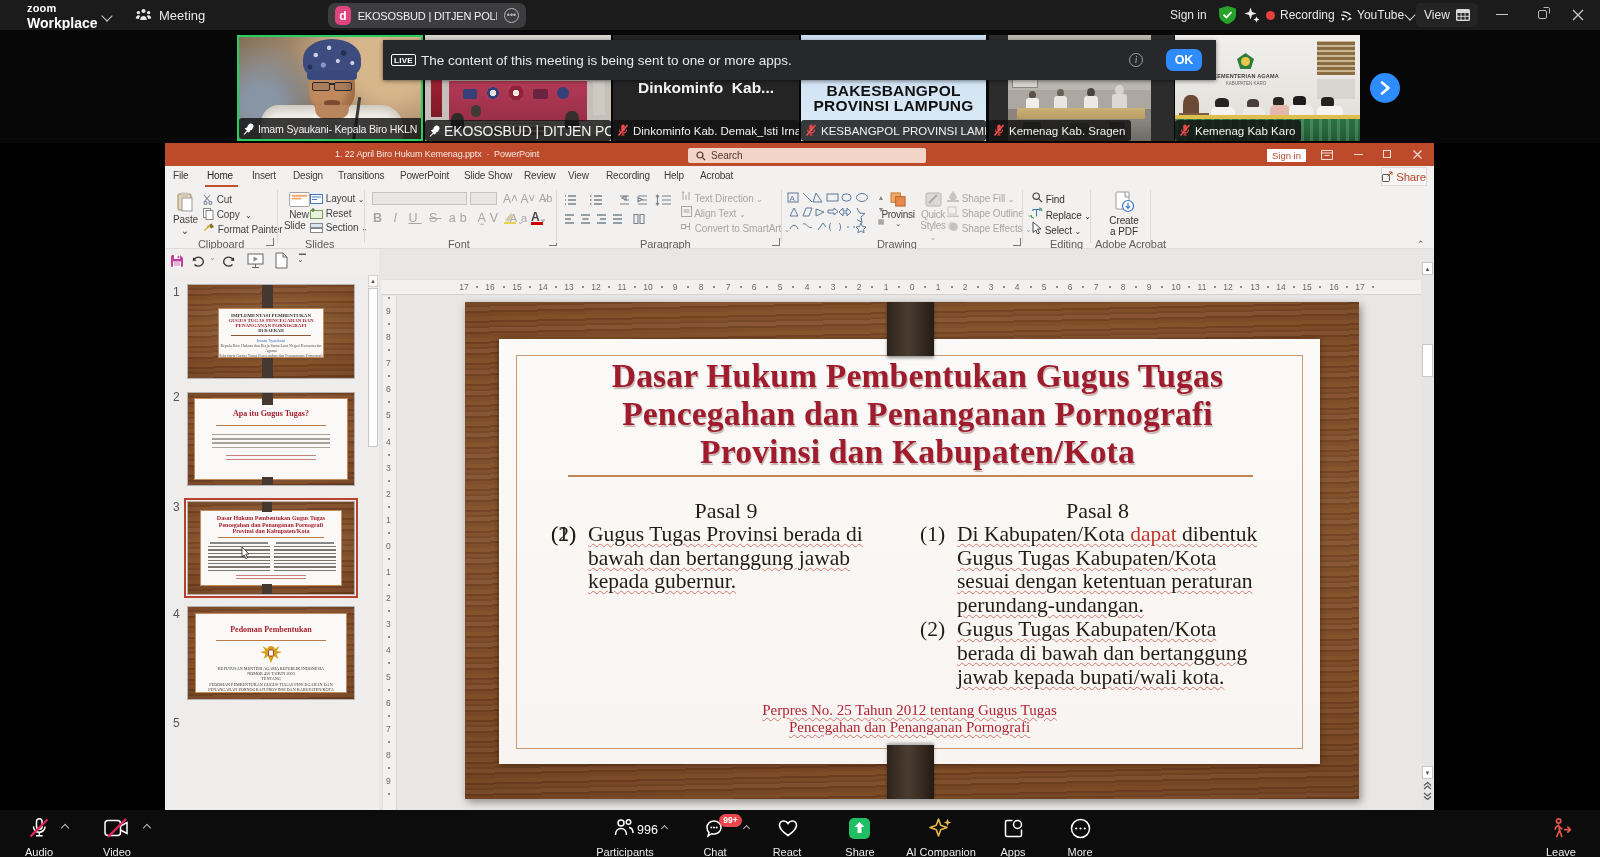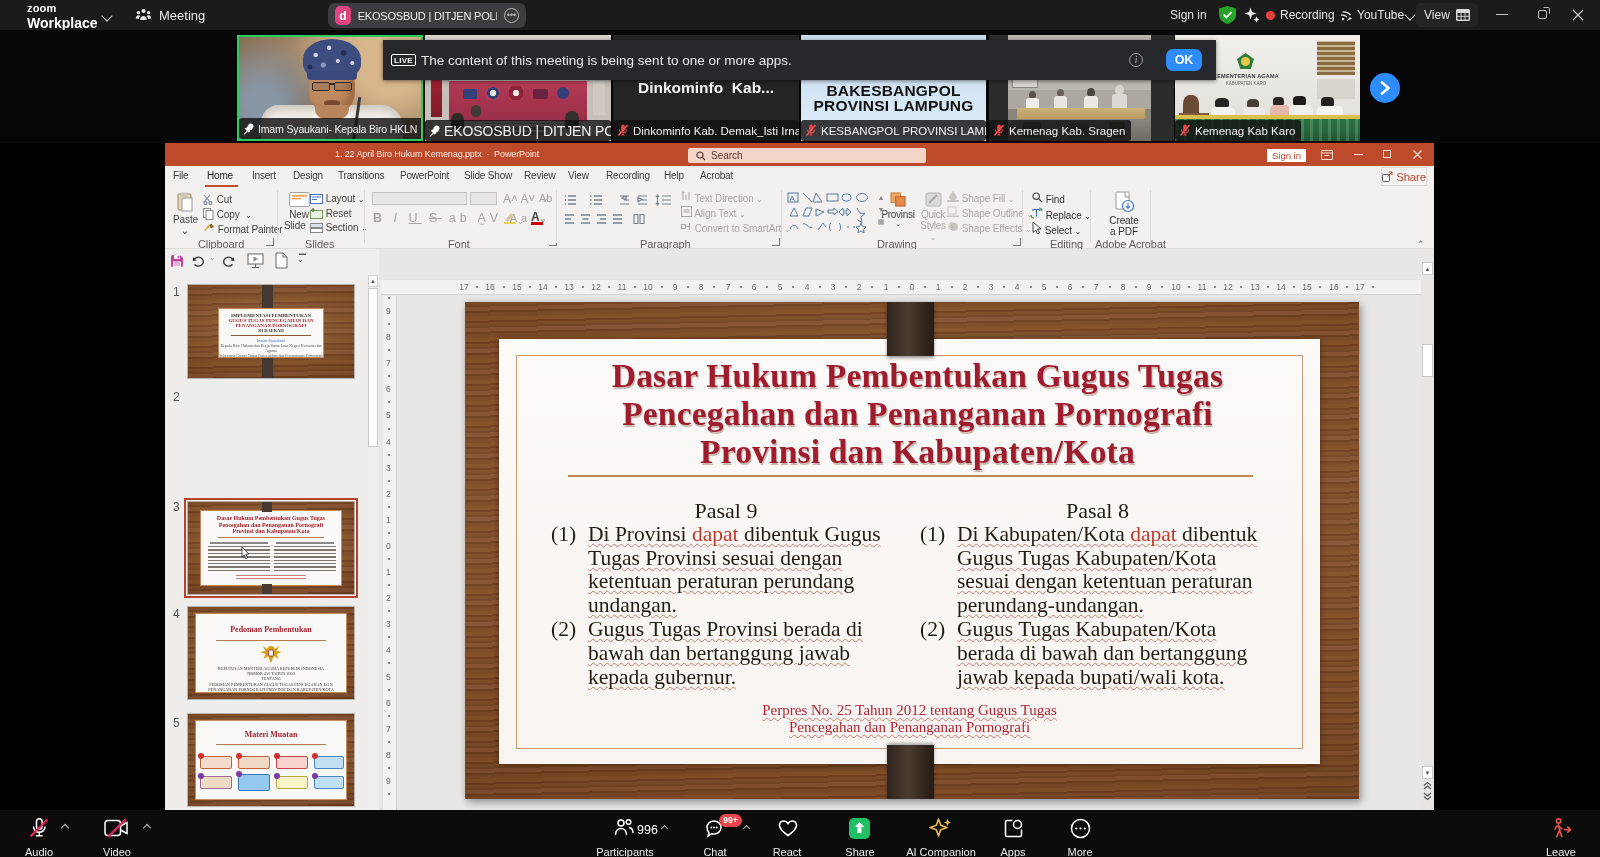--- a/index.html
+++ b/index.html
@@ -494,20 +494,29 @@
     <div style="font-size:5px;font-weight:bold;color:#a02030">GUGUS TUGAS PENCEGAHAN DAN</div>
     <div style="font-size:5px;font-weight:bold;color:#a02030">PENANGANAN PORNOGRAFI</div>
     <div style="font-size:4.5px;font-weight:bold;color:#3a3530">DI DAERAH</div>
     <div style="width:80px;height:1px;background:#8a5a3a;margin:2px auto"></div>
     <div style="font-size:4.5px;color:#4472c4">Imam Syaukani</div>
     <div style="font-size:4px;color:#555">Kepala Biro Hukum dan Kerja Sama Luar Negeri Kementerian Agama</div>
     <div style="font-size:4px;color:#555">Sekretaris Gugus Tugas Pencegahan dan Penanganan Pornografi</div>
    </div>
   </div>
   <div class="snum" style="top:116px">2</div>
+  <div class="thumb wood" style="top:119px;height:92px">
+   <div class="abs" style="left:6px;top:5px;width:154px;height:82px;background:#fbf9f7;border:1px solid #c08c5c"></div>
+   <div class="abs" style="left:74px;top:0;width:11px;height:12px;background:#453831"></div>
+   <div class="abs" style="left:74px;top:84px;width:11px;height:8px;background:#453831"></div>
+   <div class="abs" style="left:10px;top:16px;width:146px;text-align:center;font-family:'Liberation Serif',serif;font-weight:bold;color:#a52232;font-size:8px">Apa itu Gugus Tugas?</div>
+   <div class="abs" style="left:28px;top:32px;width:110px;height:1px;background:#b97a4a"></div>
+   <div class="abs" style="left:24px;top:41px;width:118px;height:16px;background:repeating-linear-gradient(#a8a29b 0 1.4px,transparent 1.4px 4.2px)"></div>
+   <div class="abs" style="left:38px;top:62px;width:90px;height:7px;background:repeating-linear-gradient(#c98078 0 1.3px,transparent 1.3px 3.6px)"></div>
+  </div>
   <div class="snum" style="top:226px">3</div>
   <div class="abs" style="left:19px;top:224px;width:174px;height:100px;border:2px solid #b8422c"></div>
   <div class="thumb wood" style="top:228px;height:92px;left:23px">
    <div class="abs" style="left:12px;top:8px;width:142px;height:76px;background:#fbf9f7;border:1px solid #c08c5c"></div>
    <div class="abs" style="left:74px;top:0;width:10px;height:10px;background:#453831"></div>
    <div class="abs" style="left:74px;top:82px;width:10px;height:10px;background:#453831"></div>
    <div class="abs" style="left:16px;top:13px;width:134px;text-align:center;font-family:'Liberation Serif',serif;font-weight:bold;color:#a52232;font-size:6px;line-height:6.5px">Dasar Hukum Pembentukan Gugus Tugas<br>Pencegahan dan Penanganan Pornografi<br>Provinsi dan Kabupaten/Kota</div>
    <div class="abs" style="left:30px;top:35px;width:106px;height:1px;background:#b97a4a"></div>
    <div class="abs" style="left:22px;top:40px;width:58px;height:3px;background:#888;height:1.5px"></div>
    <div class="abs" style="left:88px;top:40px;width:58px;height:1.5px;background:#888"></div>
@@ -523,41 +532,20 @@
    <div class="abs" style="left:7px;top:6px;width:152px;height:80px;background:#fbf9f7;border:1px solid #c08c5c"></div>
    <div class="abs" style="left:10px;top:18px;width:146px;text-align:center;font-family:'Liberation Serif',serif;font-weight:bold;color:#a52232;font-size:8px">Pedoman Pembentukan</div>
    <div class="abs" style="left:28px;top:33px;width:110px;height:1px;background:#b97a4a"></div>
    <svg class="abs" style="left:71px;top:37px" width="24" height="20" viewBox="0 0 24 20">
           <path d="M12 2c-2 0-3.5 1.2-3.5 3l-5-3 3 5-5.5 1 5.5 2-2 5 4.5-3 3 7 3-7 4.5 3-2-5 5.5-2-5.5-1 3-5-5 3c0-1.8-1.5-3-3.5-3z" fill="#d4a017"></path>
           <rect x="9.5" y="6" width="5" height="6" rx="1" fill="#fff" stroke="#a02030" stroke-width=".8"></rect>
         </svg>
    <div class="abs" style="left:14px;top:59px;width:138px;text-align:center;font-size:4.2px;color:#3a3530;font-family:'Liberation Serif',serif;line-height:5.2px">KEPUTUSAN MENTERI AGAMA REPUBLIK INDONESIA<br>NOMOR 450 TAHUN 2003<br>TENTANG<br>PEDOMAN PEMBENTUKAN GUGUS TUGAS PENCEGAHAN DAN<br>PENANGANAN PORNOGRAFI PROVINSI DAN KABUPATEN/KOTA</div>
   </div>
   <div class="snum" style="top:442px">5</div>
-  <div class="thumb wood" style="top:440px;height:92px">
-   <div class="abs" style="left:7px;top:6px;width:152px;height:80px;background:#fbf9f7;border:1px solid #c08c5c"></div>
-   <div class="abs" style="left:10px;top:16px;width:146px;text-align:center;font-family:'Liberation Serif',serif;font-weight:bold;color:#a52232;font-size:8px">Materi Muatan</div>
-   <div class="abs" style="left:28px;top:30px;width:110px;height:1px;background:#b97a4a"></div>
-   <div class="abs" style="left:12px;top:42px;width:32px;height:13px;background:#f2dbc8;border:1px solid #c06040;border-radius:2px"></div>
-   <div class="abs" style="left:50px;top:42px;width:32px;height:13px;background:#eed9c2;border:1px solid #c06040;border-radius:2px"></div>
-   <div class="abs" style="left:88px;top:42px;width:32px;height:13px;background:#f7d2ce;border:1px solid #c04848;border-radius:2px"></div>
-   <div class="abs" style="left:126px;top:42px;width:30px;height:13px;background:#c2e0f2;border:1px solid #4888c0;border-radius:2px"></div>
-   <div class="abs" style="left:10px;top:39px;width:6px;height:6px;background:#d03030;border-radius:50%"></div>
-   <div class="abs" style="left:48px;top:39px;width:6px;height:6px;background:#d03030;border-radius:50%"></div>
-   <div class="abs" style="left:86px;top:39px;width:6px;height:6px;background:#d03030;border-radius:50%"></div>
-   <div class="abs" style="left:124px;top:39px;width:6px;height:6px;background:#d03030;border-radius:50%"></div>
-   <div class="abs" style="left:12px;top:62px;width:32px;height:13px;background:#eed9c2;border:1px solid #9a6a9a;border-radius:2px"></div>
-   <div class="abs" style="left:50px;top:60px;width:32px;height:17px;background:#94c8ee;border:1px solid #3a78b8;border-radius:2px"></div>
-   <div class="abs" style="left:88px;top:62px;width:32px;height:13px;background:#f8f4c8;border:1px solid #b8a848;border-radius:2px"></div>
-   <div class="abs" style="left:126px;top:62px;width:30px;height:13px;background:#bfe0f2;border:1px solid #4888c0;border-radius:2px"></div>
-   <div class="abs" style="left:10px;top:59px;width:6px;height:6px;background:#7a3aa0;border-radius:50%"></div>
-   <div class="abs" style="left:48px;top:57px;width:6px;height:6px;background:#7a3aa0;border-radius:50%"></div>
-   <div class="abs" style="left:86px;top:59px;width:6px;height:6px;background:#7a3aa0;border-radius:50%"></div>
-   <div class="abs" style="left:124px;top:59px;width:6px;height:6px;background:#7a3aa0;border-radius:50%"></div>
-  </div>
  </div>
  <div id="hrbg"></div>
     <div id="hruler">
       <i style="left:456px">17</i>
       <b style="left:476px"></b>
       <i style="left:482px">16</i>
       <b style="left:503px"></b>
       <i style="left:509px">15</i>
       <b style="left:529px"></b>
       <i style="left:535px">14</i>
@@ -667,21 +655,21 @@
       <i style="top:780px">9</i>
       <b style="top:797px"></b>
     </div>
  <div id="slide" class="wood">
   <div id="whitebox">
    <div id="inborder"></div>
    <div id="stitle">Dasar Hukum Pembentukan Gugus Tugas<br>Pencegahan dan Penanganan Pornografi<br>Provinsi dan Kabupaten/Kota</div>
    <div id="srule"></div>
    <div class="pasal abs" style="left:52px;top:160px;width:340px">
     <div class="hd">Pasal 9</div>
-    <div class="itm"><span class="n">(1)</span><span class="sq">Di Provinsi <span class="red">dapat</span> dibentuk Gugus<br>Tugas Provinsi sesuai dengan<br>ketentuan peraturan perundang<br>undangan.</span></div>
+    <div class="itm"><span class="n">(1)</span></div>
     <div class="itm"><span class="n">(2)</span><span class="sq">Gugus Tugas Provinsi berada di<br>bawah dan bertanggung jawab<br>kepada gubernur.</span></div>
    </div>
    <div class="pasal abs" style="left:421px;top:160px;width:345px">
     <div class="hd">Pasal 8</div>
     <div class="itm"><span class="n">(1)</span><span class="sq">Di Kabupaten/Kota <span class="red">dapat</span> dibentuk<br>Gugus Tugas Kabupaten/Kota<br>sesuai dengan ketentuan peraturan<br>perundang-undangan.</span></div>
     <div class="itm"><span class="n">(2)</span><span class="sq">Gugus Tugas Kabupaten/Kota<br>berada di bawah dan bertanggung<br>jawab kepada bupati/wali kota.</span></div>
    </div>
    <div id="perpres"><span class="sq">Perpres No. 25 Tahun 2012 tentang Gugus Tugas<br>Pencegahan dan Penanganan Pornografi</span></div>
   </div>
   <div class="ribnS" style="top:0;height:54px;box-shadow:0 2px 3px rgba(0,0,0,.4)"></div>

